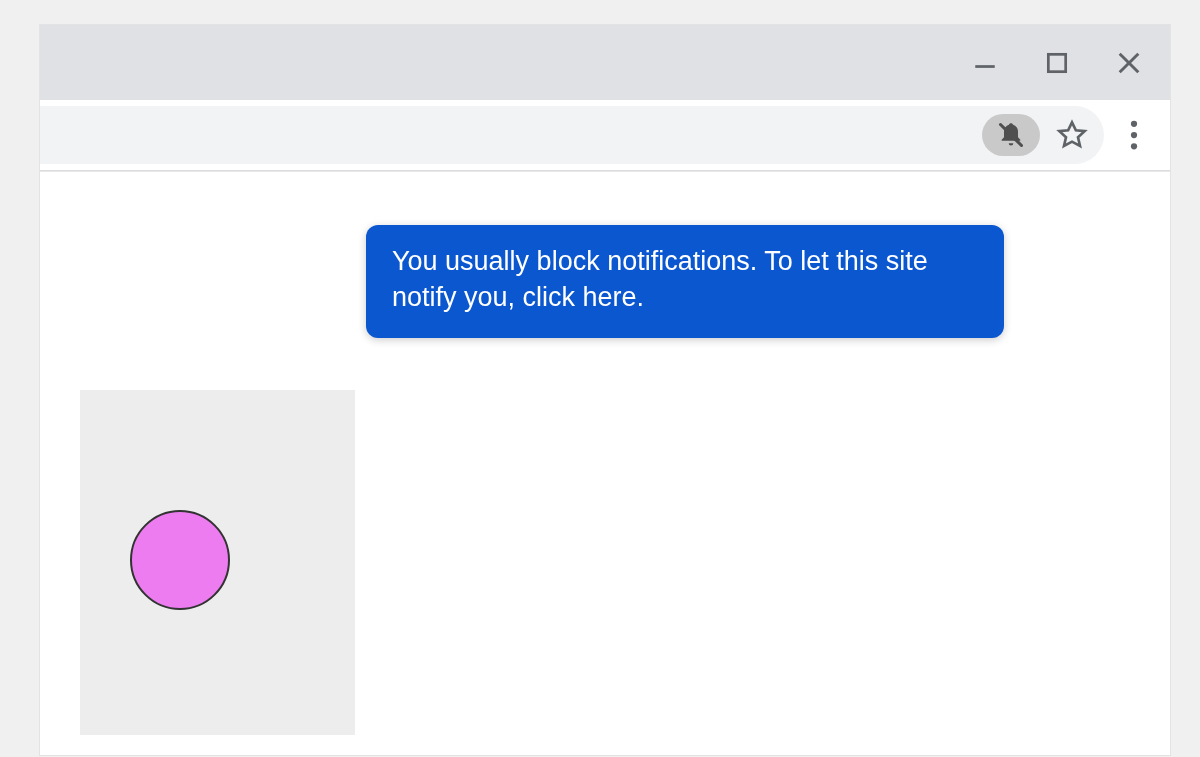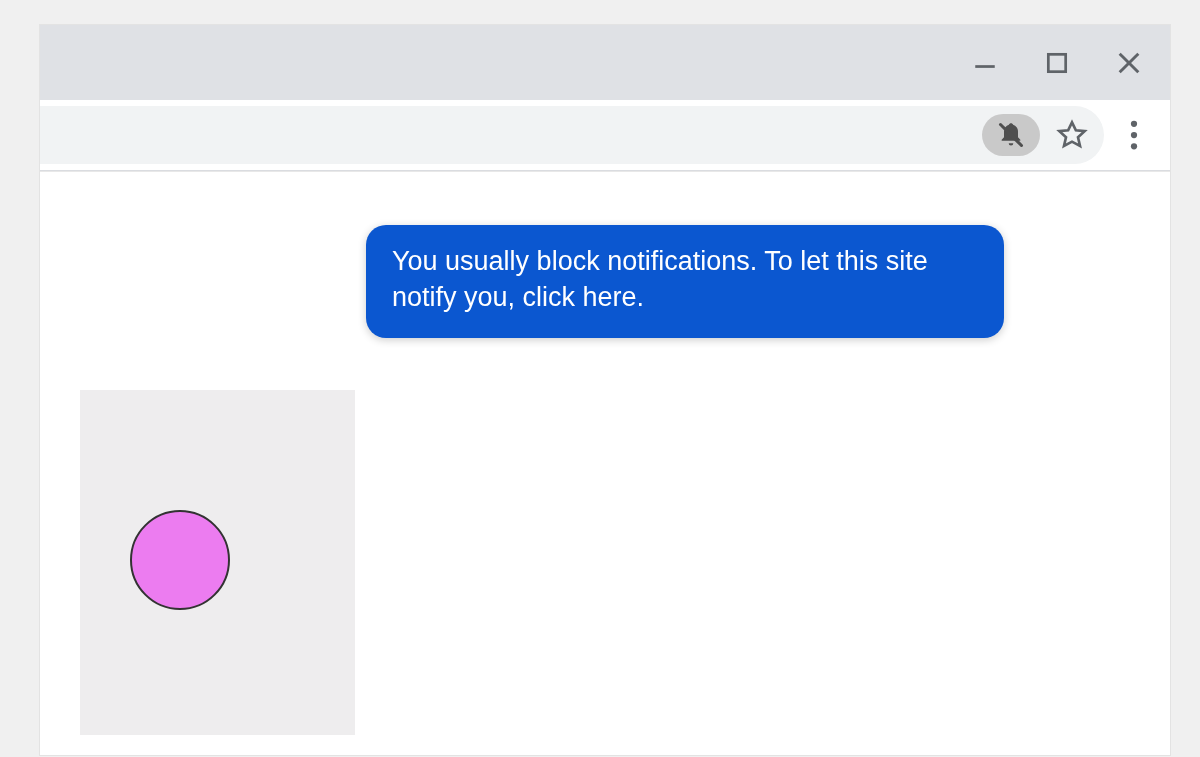--- a/index.html
+++ b/index.html
@@ -105,21 +105,21 @@
     }
     .tooltip {
       position: absolute;
       top: 200px;
       left: 326px;
       background: #0b57d0;
       color: #fff;
       font-size: 27px;
       line-height: 1.35;
       padding: 18px 26px 22px 26px;
-      border-radius: 20px;
+      border-radius: 12px;
       width: 638px;
       box-shadow: 0 2px 8px rgba(0,0,0,0.2);
       cursor: pointer;
     }
     .placeholder-box {
       position: absolute;
       top: 365px;
       left: 40px;
       width: 275px;
       height: 345px;

